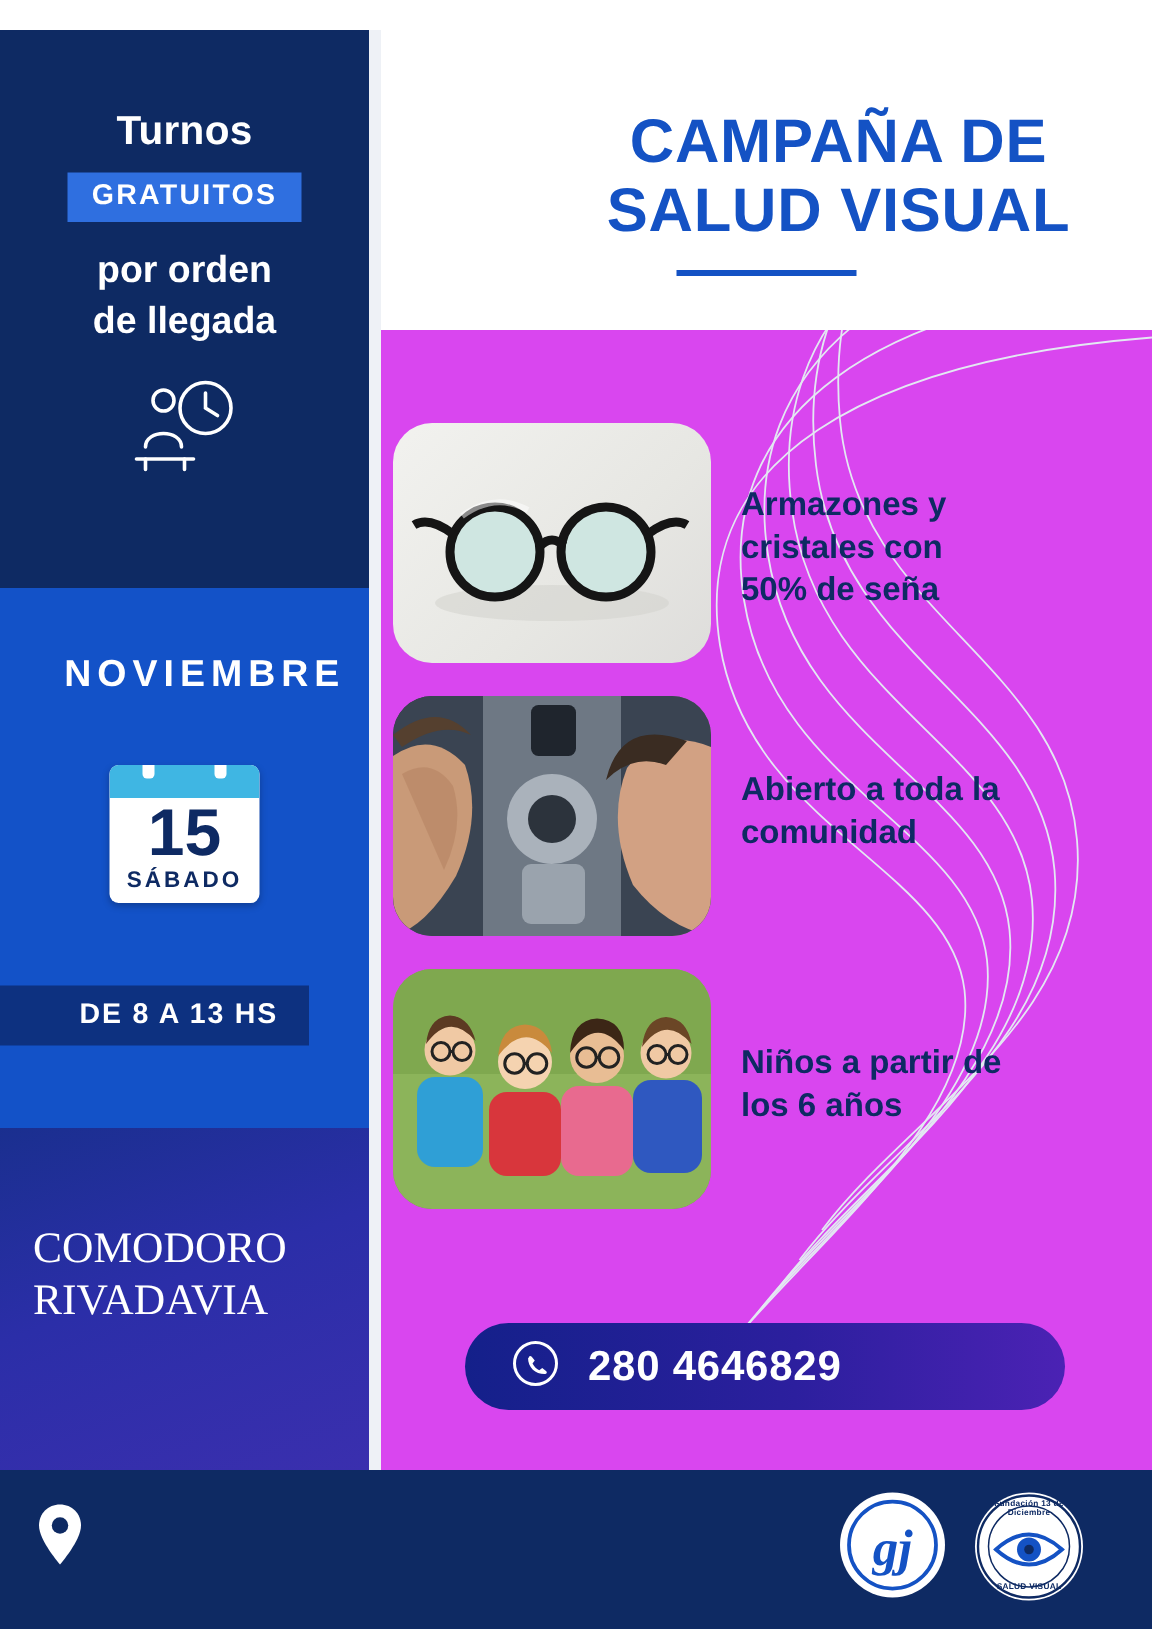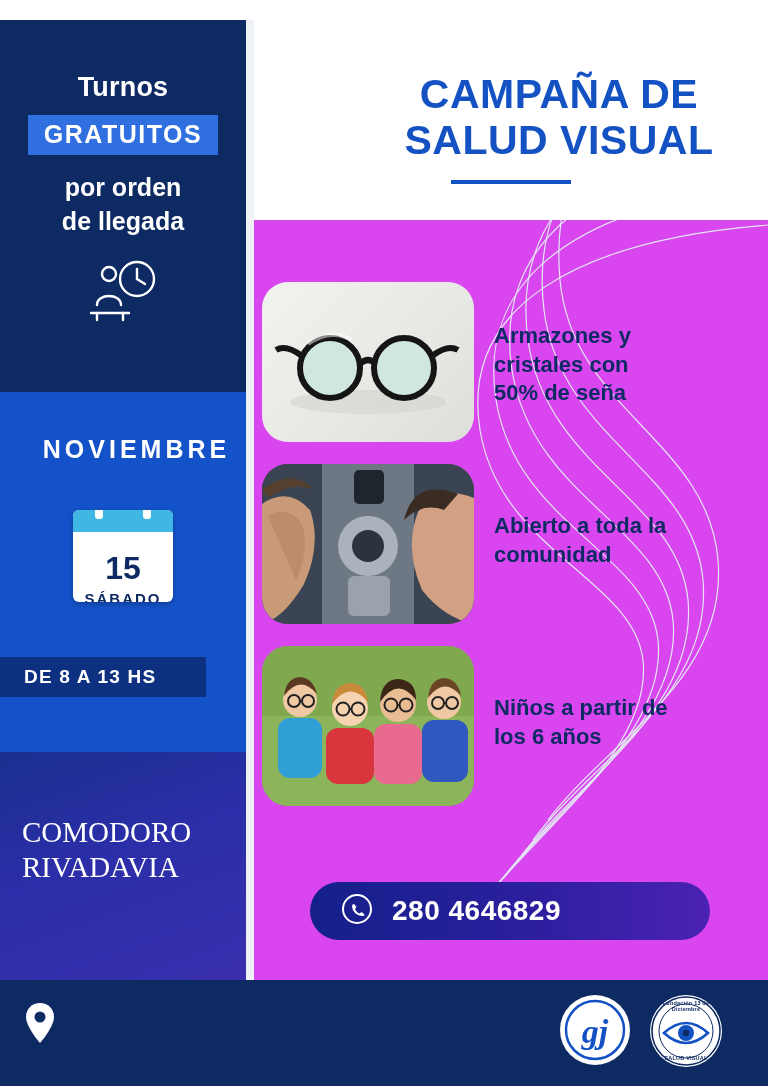--- a/index.html
+++ b/index.html
@@ -43,21 +43,21 @@
     text-align:center; color:#ffffff;
   }
   .turnos-line1 {
     font-size: 27px; font-weight: bold; letter-spacing: .2px;
   }
   .gratuitos {
     display:inline-block;
     margin-top: 12px;
     background:#2f6fe0;
     color:#ffffff;
-    font-size: 25px; font-weight: bold;
+    font-size: 19px; font-weight: bold;
     letter-spacing: 1.5px;
     padding: 5px 16px 6px 16px;
   }
   .turnos-line3 {
     margin-top: 16px;
     font-size: 25px; font-weight: bold; line-height: 1.35;
   }
   .clock-icon { margin-top: 18px; display:flex; justify-content:center; }
 
   .mes {
@@ -72,34 +72,34 @@
     background:#ffffff;
     border-radius: 6px;
     box-shadow: 0 2px 5px rgba(0,0,0,.25);
     overflow:hidden;
   }
   .cal-top { height: 22px; background:#3fb6e3; position:relative; }
   .cal-ring { position:absolute; top:-7px; width:8px; height:16px; background:#ffffff; border-radius:3px; }
   .cal-ring.l { left: 22px; }
   .cal-ring.r { right: 22px; }
   .cal-day {
-    text-align:center; color:#0e2a63; font-size: 32px; font-weight: bold;
-    line-height: 44px; padding-top: 14px;
+    text-align:center; color:#0e2a63; font-size: 44px; font-weight: bold;
+    line-height: 44px; padding-top: 2px;
   }
   .cal-name {
     text-align:center; color:#0e2a63; font-size: 15px; font-weight: bold;
     letter-spacing: 2px;
   }
 
   .horario {
     position:absolute; left:0px; top:637px;
     background: rgba(10,22,70,.55);
     color:#ffffff;
     font-size: 19px; font-weight: bold; letter-spacing: 1.2px;
-    padding: 9px 18px 9px 24px;
+    padding: 9px 18px 9px 53px;
     width: 206px;
   }
 
   .ciudad {
     position:absolute; left:22px; top:795px; width: 215px;
     color:#ffffff; font-size: 29px; font-weight: normal; line-height: 1.2; font-family: Liberation Serif, serif;
   }
 
   
   .vsep {

